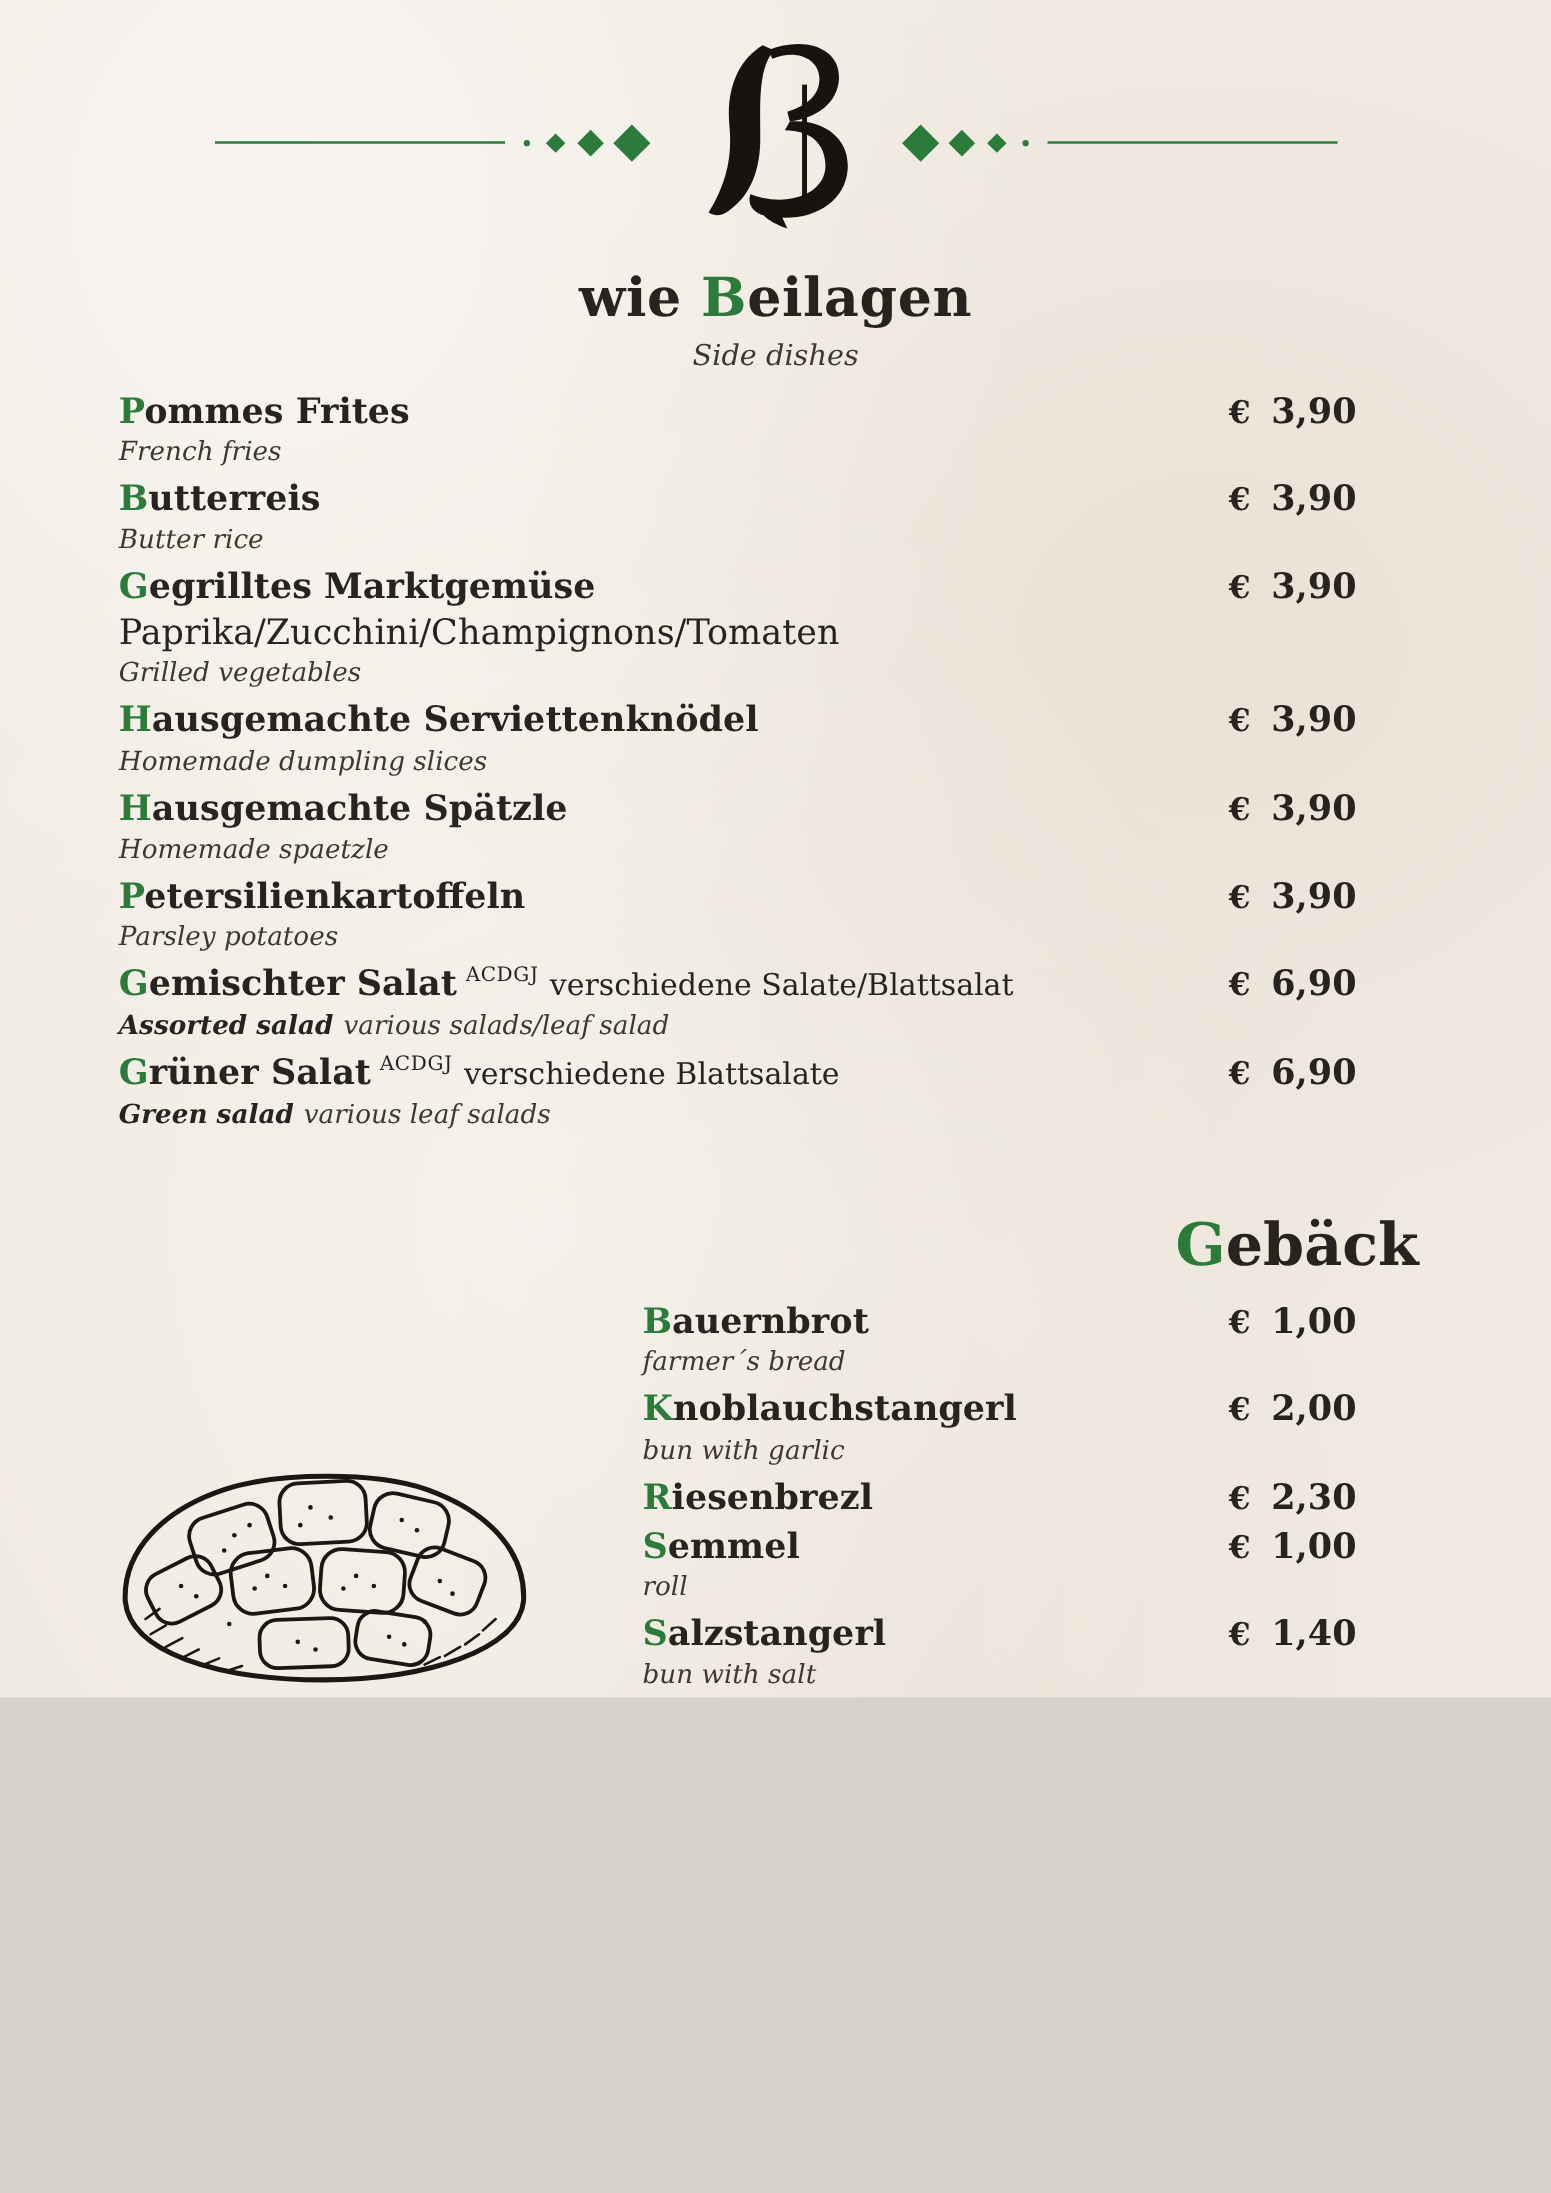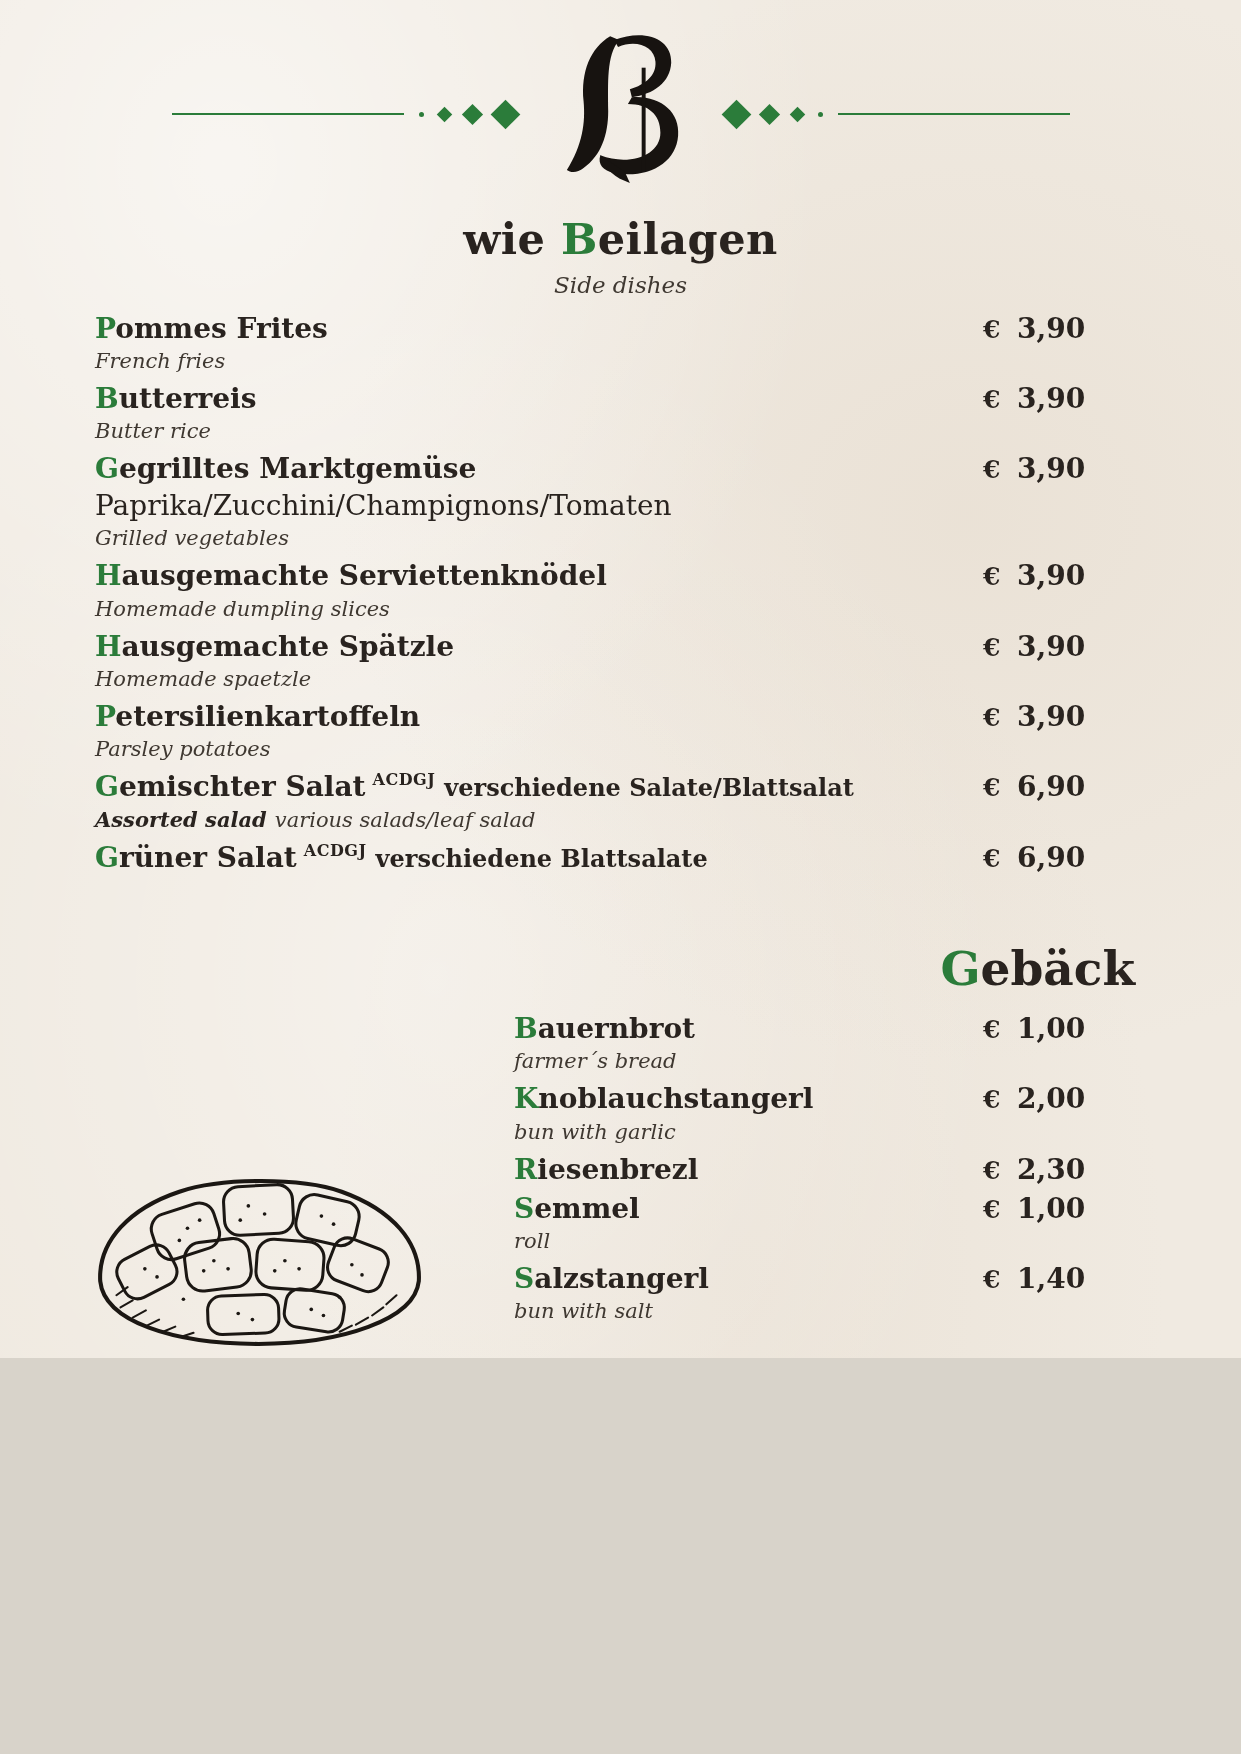--- a/index.html
+++ b/index.html
@@ -58,25 +58,25 @@
 
   
   main{ padding:14px 106px 0 95px; }
   .menu-list{ }
   .item{ margin-bottom:5px; }
   .row{ display:flex; align-items:baseline; }
   .names{ flex:1; font-size:28px; line-height:1.22; }
   .names .name-part{ font-weight:700; }
   .initial{ font-weight:700; }
   .sup{
-    font-weight:700; font-size:16px;
+    font-weight:400; font-size:16px;
     vertical-align:11px; letter-spacing:.5px;
     margin-left:7px;
   }
-  .inline-desc{ font-size:24px; font-weight:700; margin-left:9px; }
+  .inline-desc{ font-size:24px; font-weight:400; margin-left:9px; }
   .euro{ width:34px; font-weight:700; font-size:25px; }
   .price{ width:118px; font-weight:700; font-size:28px; }
   .de2{ font-size:28px; font-weight:400; line-height:1.25; margin-top:2px; }
   .en{
     font-style:italic; font-size:21px; color:var(--muted);
     margin:3px 0 9px;
   }
   .en-bold{ font-weight:700; font-style:italic; color:var(--ink); margin-right:8px; }
 
   
@@ -194,20 +194,21 @@
 
     <div class="en"><span class="en-bold">Assorted salad</span><span>various salads/leaf salad</span></div>
   </div>
         <div class="item">
     <div class="row">
       <div class="names"><span class="initial green name-part">G</span><span class="name-part">rüner Salat</span><span class="sup">ACDGJ</span><span class="inline-desc">verschiedene Blattsalate</span></div>
       <span class="euro">€</span>
       <span class="price">6,90</span>
     </div>
 
+    <div class="en"><span class="en-bold">Green salad</span><span>various leaf salads</span></div>
   </div>
       </section>
 
     <h2 class="section-heading"><span class="green">G</span><span>ebäck</span></h2>
 
     <section class="menu-list sec2" id="sec-gebaeck">
         <div class="item">
     <div class="row">
       <div class="names"><span class="initial green name-part">B</span><span class="name-part">auernbrot</span></div>
       <span class="euro">€</span>

